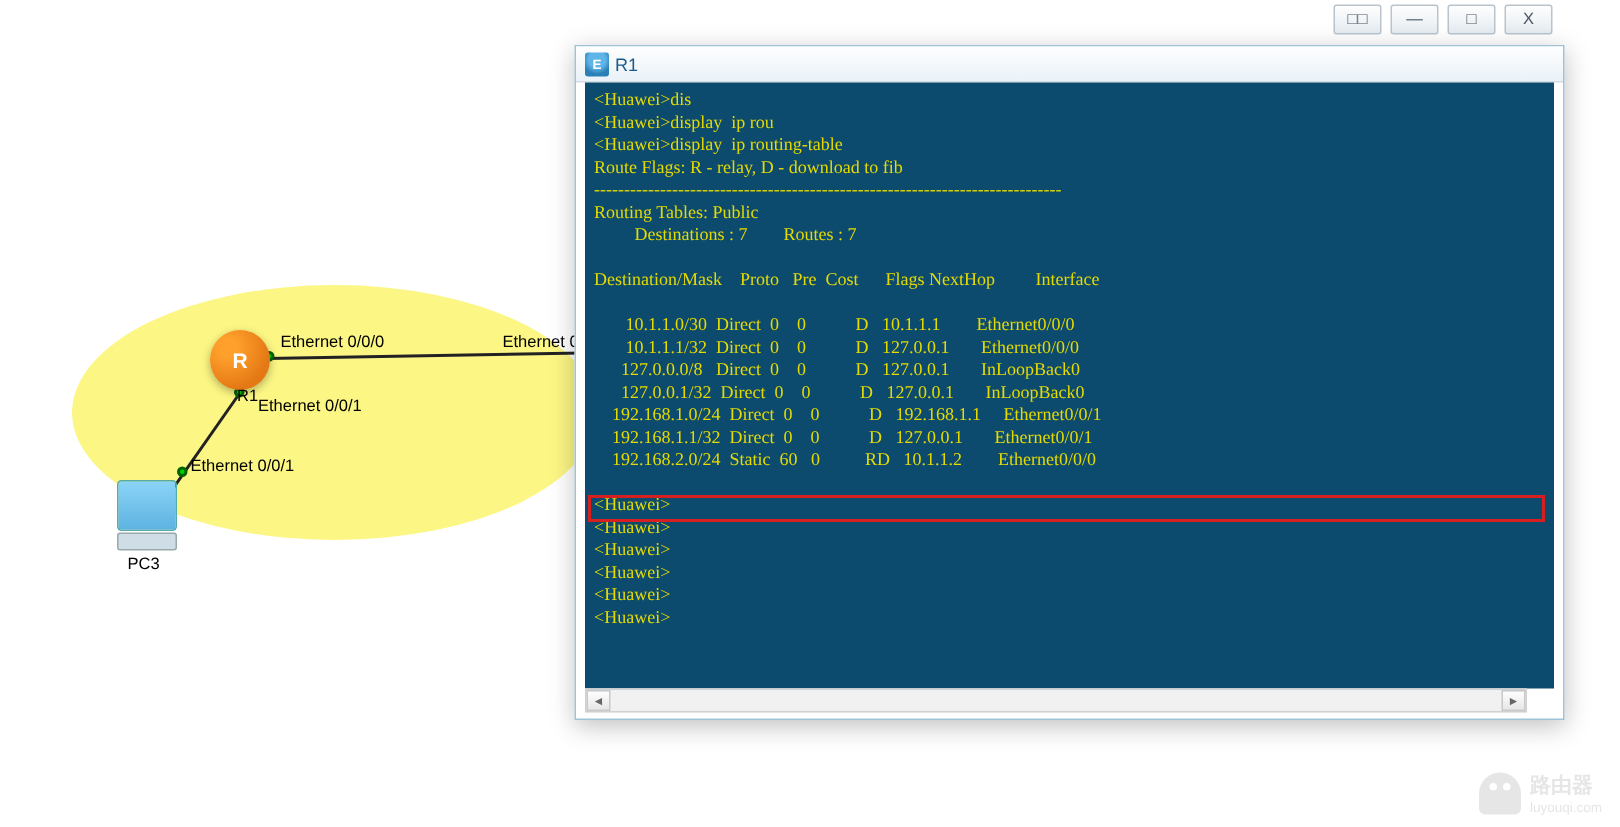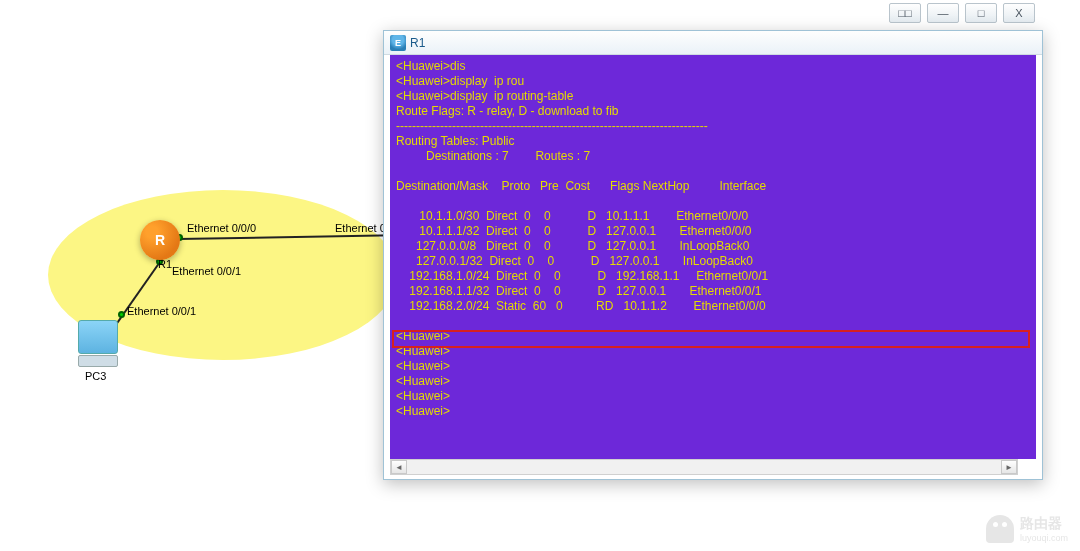--- a/index.html
+++ b/index.html
@@ -119,23 +119,23 @@
       margin-right: 4px;
       background: radial-gradient(circle at 50% 30%, #5fb5e8 40%, #2a7fb6 70%);
       border-radius: 2px;
       display: inline-flex; align-items: center; justify-content: center;
       color: #fff; font-size: 9px; font-weight: bold;
     }
     .win-title .spacer { flex: 1; }
     .terminal {
       position: absolute;
       left: 6px; right: 6px; top: 24px; bottom: 20px;
-      background: #6d28d9;
+      background: #0c4a6e;
       color: #e5db00;
-      font-family: Liberation Sans, sans-serif;
+      font-family: Liberation Serif, serif;
       font-size: 12px;
       line-height: 15px;
       padding: 4px 6px;
       overflow: hidden;
       white-space: pre;
     }
     .terminal .highlight-box {
       position: absolute;
       border: 2px solid #d62020;
       left: 2px; right: 6px;

